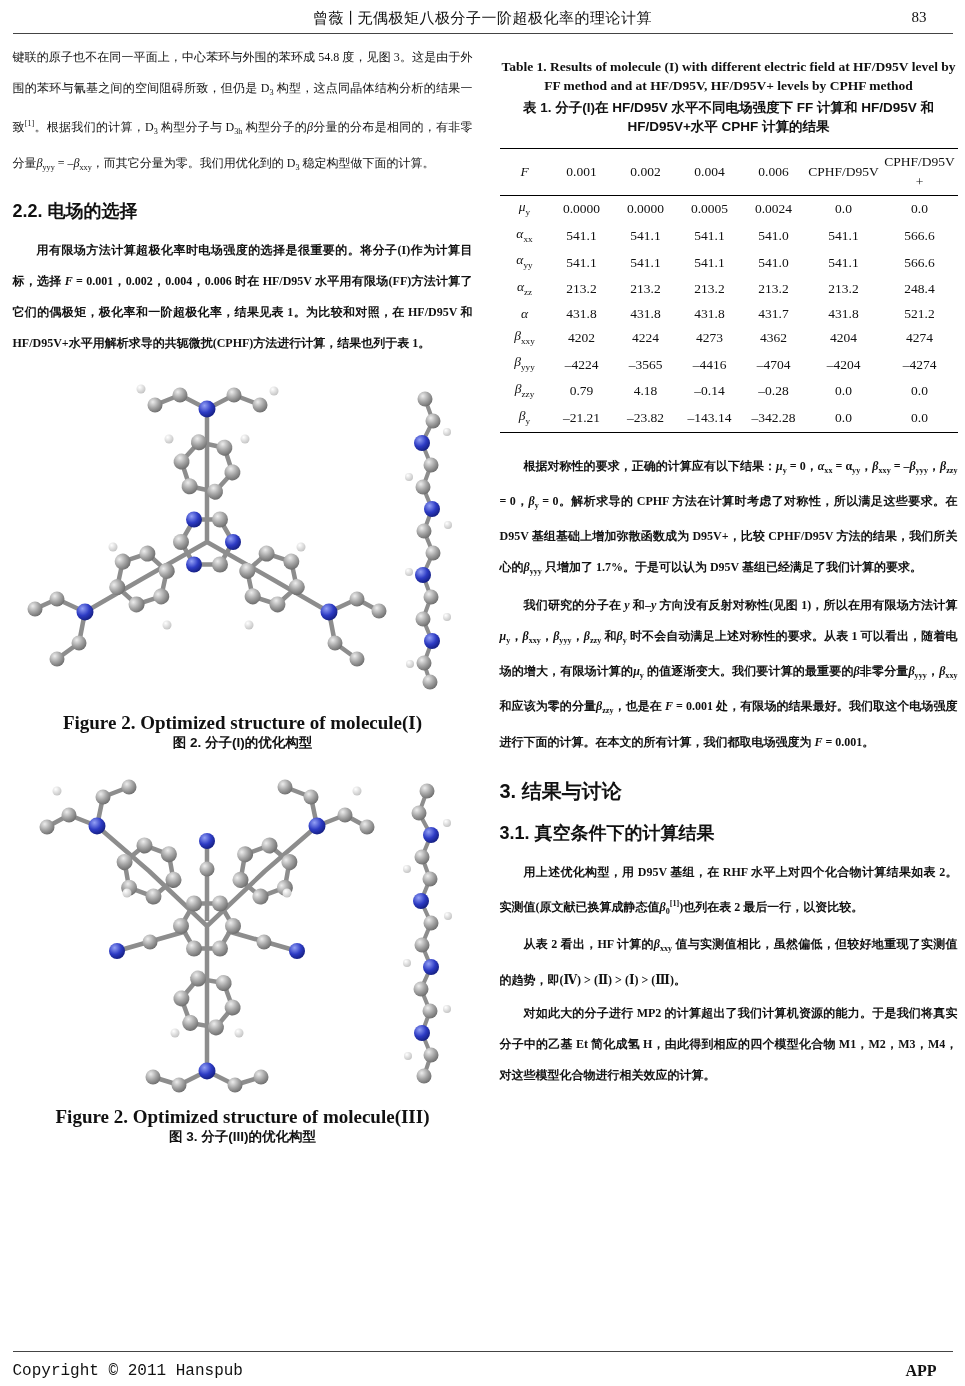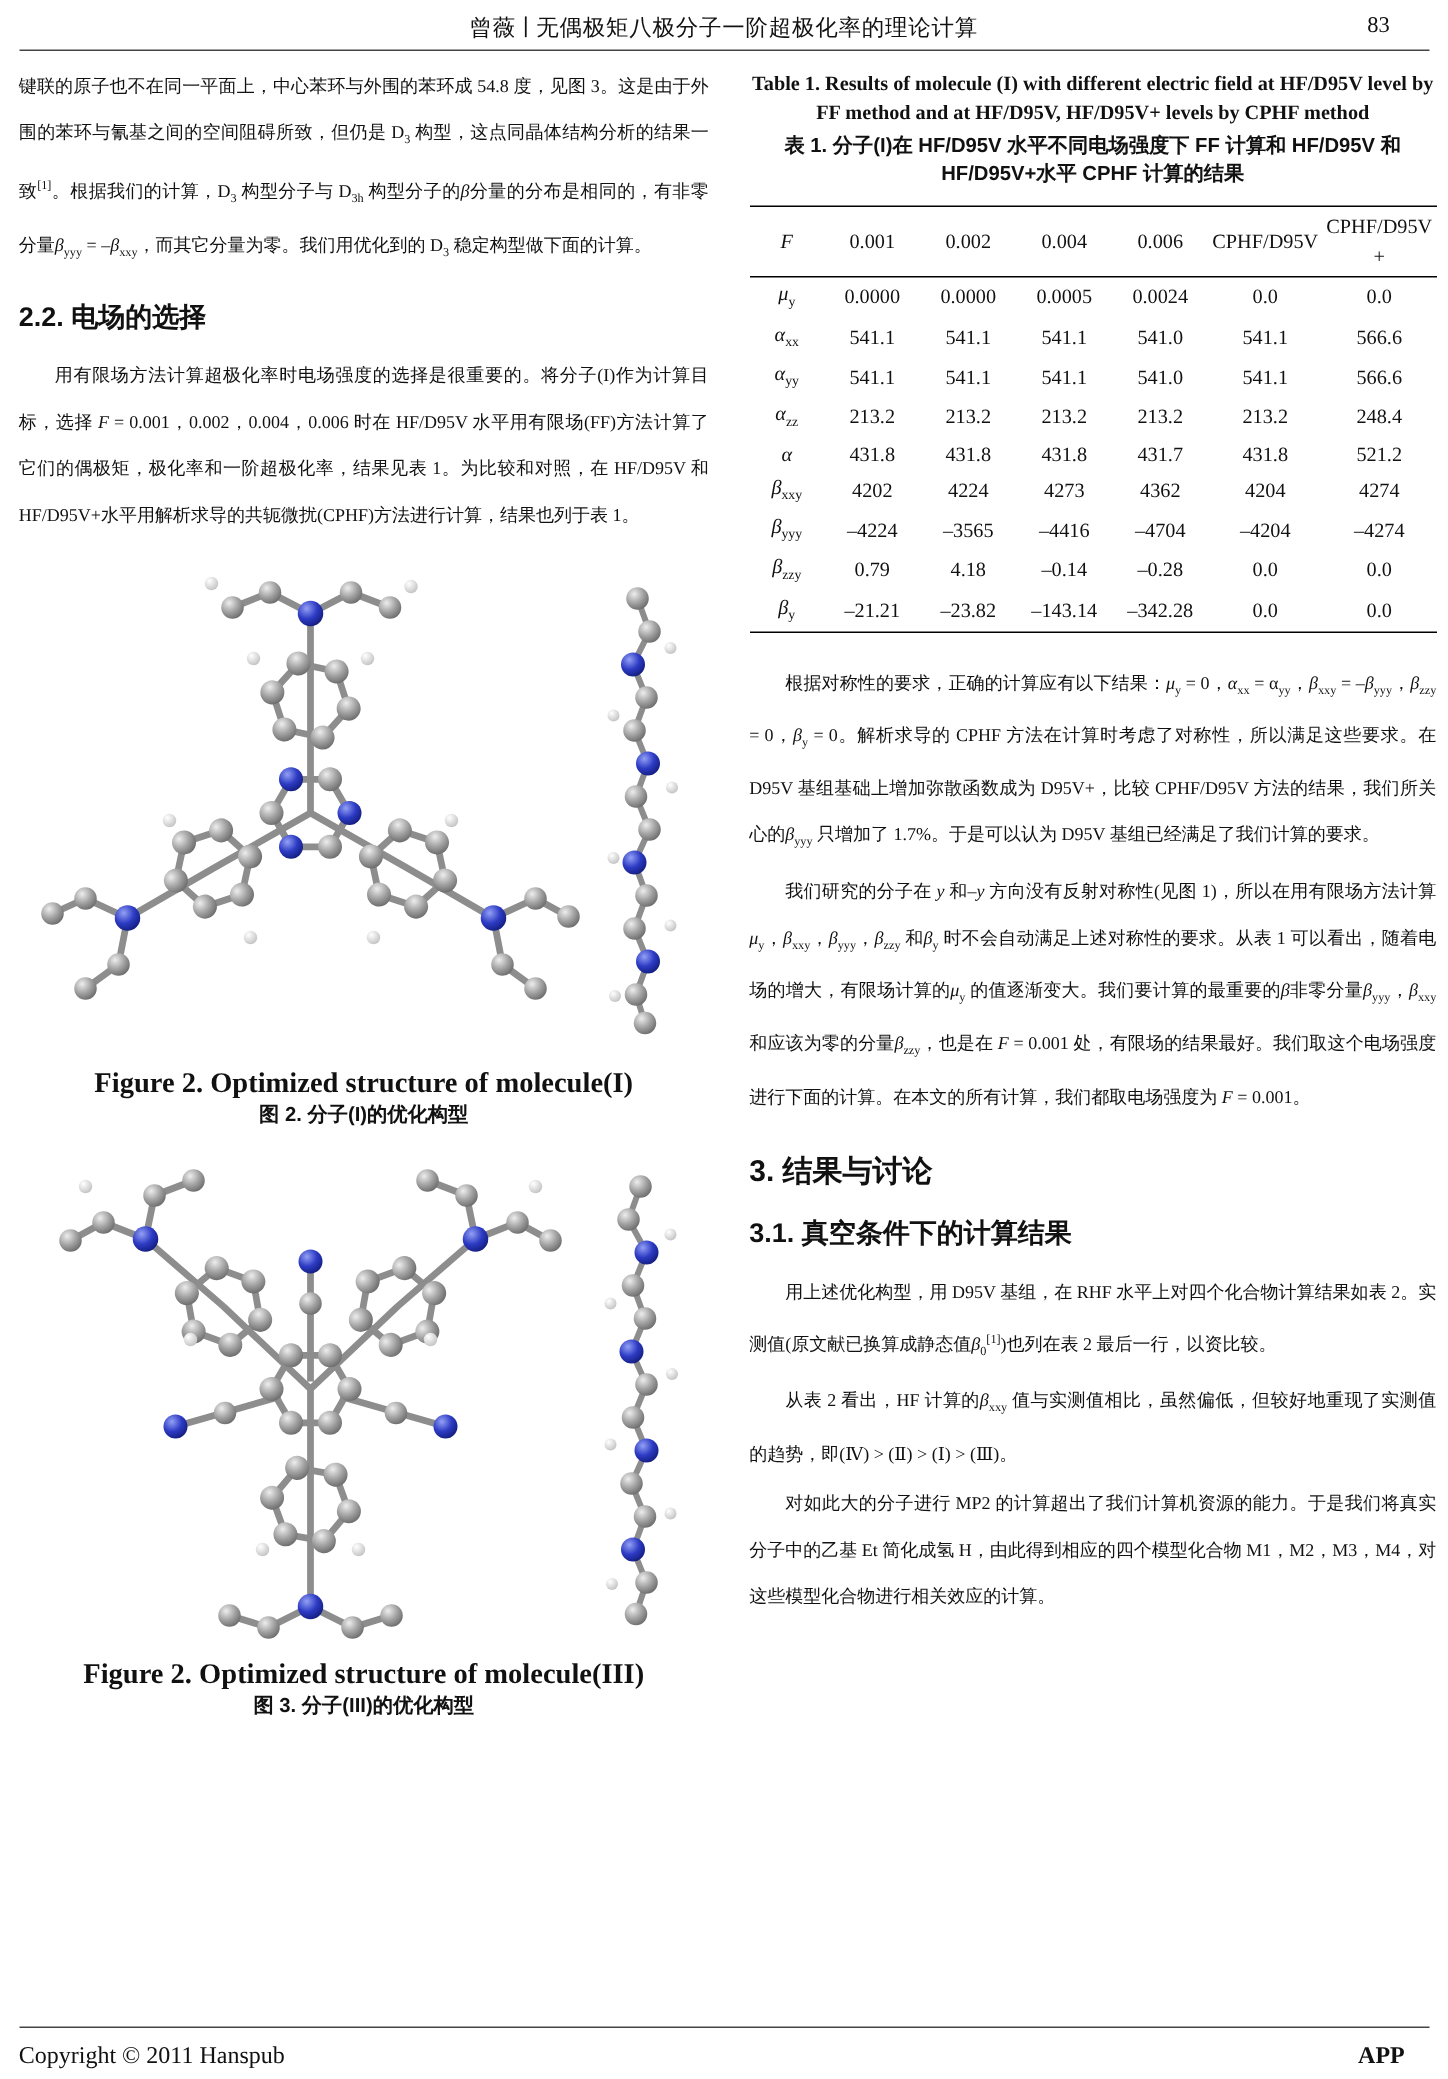--- a/index.html
+++ b/index.html
@@ -6,23 +6,23 @@
   .page{position:relative;width:960px;height:1386px;margin:0 auto;background:#fff;
         font-family:"Liberation Serif","DejaVu Serif",serif;color:#111;overflow:hidden;}
   sub,sup{font-size:0.68em;}
   
   .hdr{position:absolute;top:8px;left:10px;right:10px;height:25px;border-bottom:1px solid #444;font-size:15px;}
   .hdr-title{position:absolute;left:0;right:0;top:1px;text-align:center;letter-spacing:0.5px;}
   .hdr-page{position:absolute;right:26px;top:1px;margin-left:34px;}
   
   .col{position:absolute;top:42px;}
   .col-l{left:10px;width:460px;}
-  .col-r{left:497px;width:458px;}
+  .col-r{left:497px;width:458px;margin-top:11px;}
   .body-p{font-size:12px;line-height:31px;text-align:justify;margin:0 0 2px 0;}
-  .ind{text-indent:2em;}
+  .ind{text-indent:2em;font-weight:bold;}
   .h-zh{font-family:"Liberation Sans","DejaVu Sans",sans-serif;font-weight:bold;}
   .sec{font-size:18px;margin:16px 0 12px;}
   .sec-big{font-size:20px;margin:20px 0 10px;}
   
   .tablewrap{margin-top:4px;}
   .tbl-cap-en{font-weight:bold;font-size:13.5px;line-height:19px;text-align:center;}
   .tbl-cap-zh{font-size:13.5px;line-height:19px;text-align:center;margin-top:3px;}
   table.data{width:100%;border-collapse:collapse;table-layout:fixed;font-size:13.5px;
              margin:12px 0 18px;border-top:1.6px solid #000;border-bottom:1.6px solid #000;}
   table.data td{text-align:center;padding:1px 1px;line-height:20px;overflow:hidden;}
@@ -32,21 +32,21 @@
   table.data td:nth-child(4),table.data td:nth-child(5){width:62px;}
   
   .fig{margin-top:18px;text-align:center;}
   .fig svg{display:block;margin:0 auto;}
   .fig-cap-en{font-weight:bold;font-size:19px;line-height:20px;text-align:center;margin-top:6px;}
   .fig-cap-zh{font-size:13.5px;line-height:20px;text-align:center;}
   .bond{stroke:#8d8d8d;stroke-width:4.5;fill:none;}
   
   .ftr{position:absolute;left:10px;right:10px;top:1351px;border-top:1px solid #444;padding-top:10px;font-size:16px;}
   .ftr:after{content:"";display:block;clear:both;}
-  .ftr-left{float:left;}
+  .ftr-left{float:left;font-family:Liberation Mono, monospace;}
   .ftr-right{float:right;font-weight:bold;margin-right:16px;}
 </style>
 </head>
 <body>
 
 <div class="page">
 
   <div class="hdr">
     <div class="hdr-title">曾薇 ∣ 无偶极矩八极分子一阶超极化率的理论计算</div>
     <div class="hdr-page">83</div>

